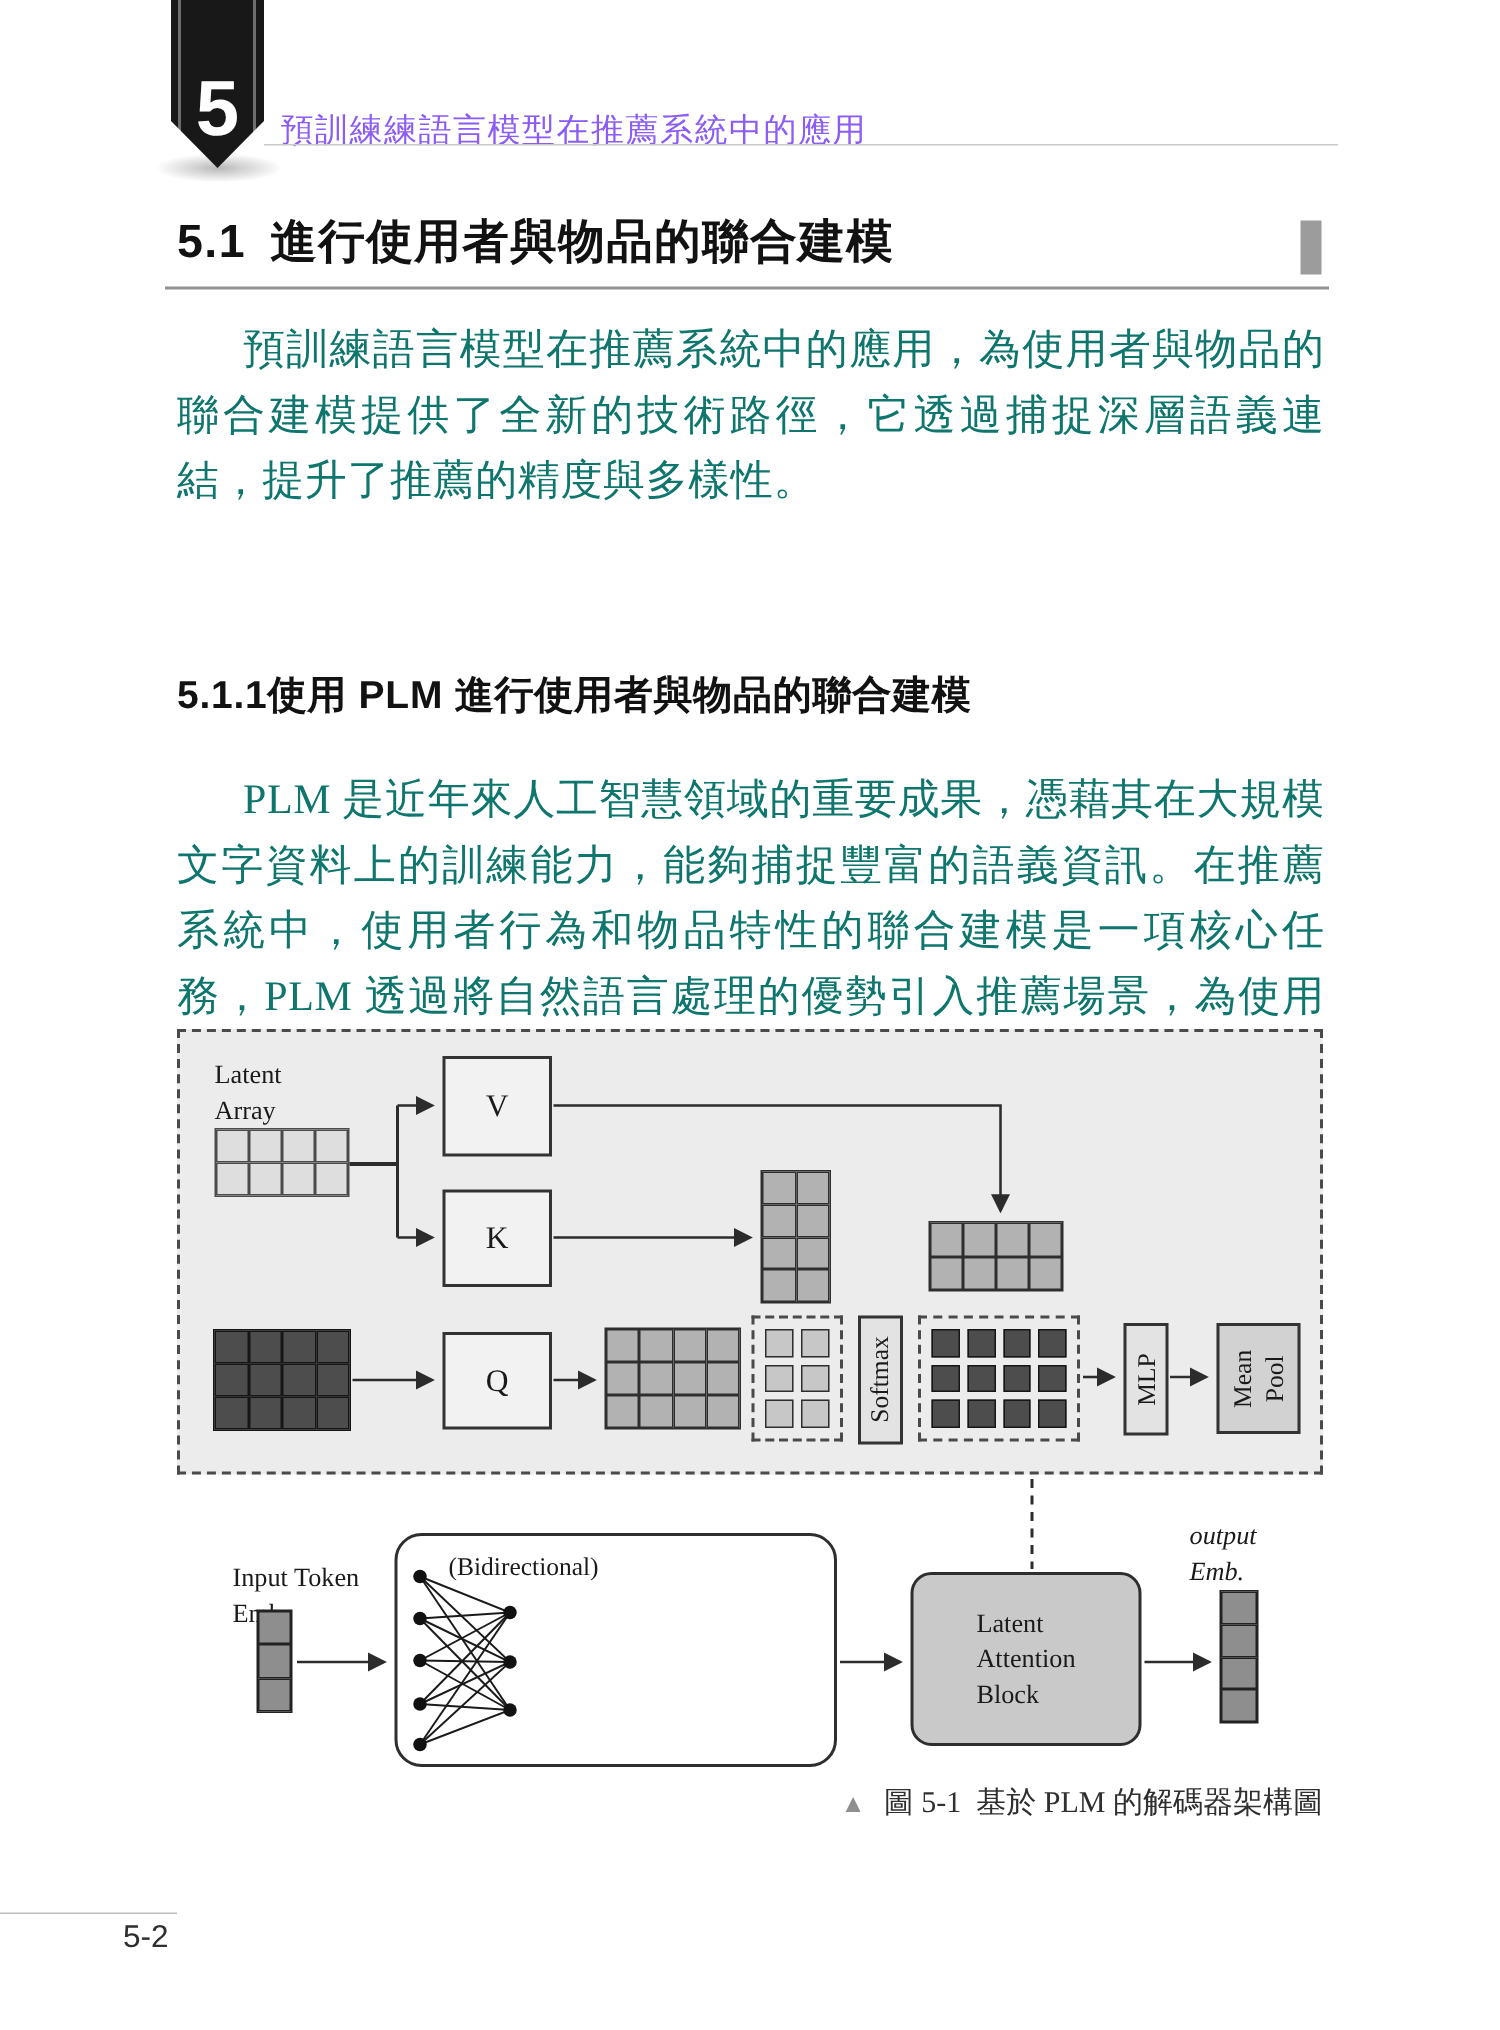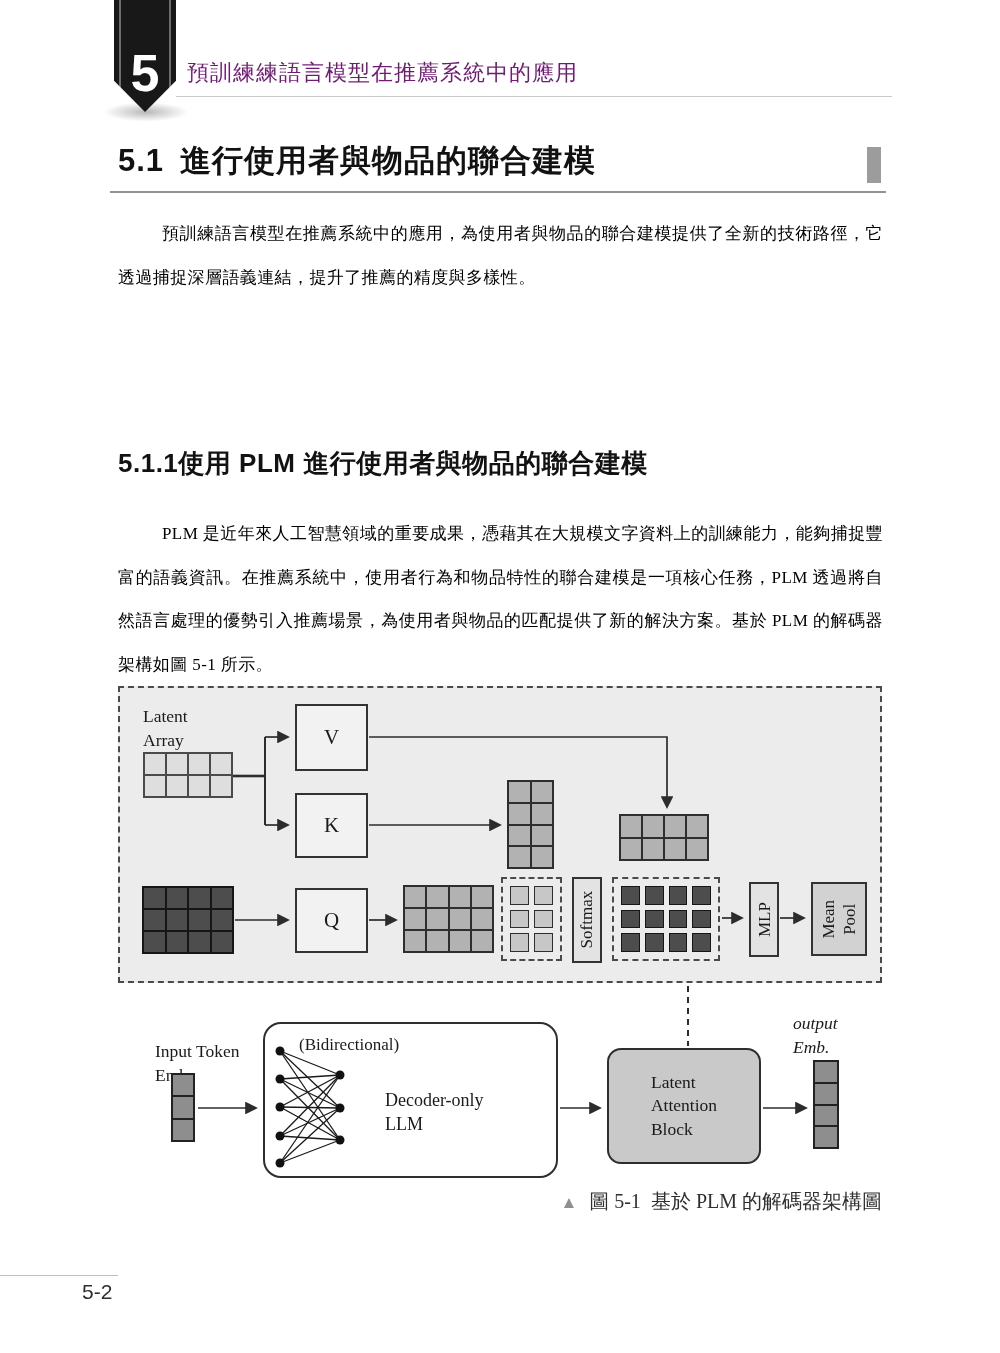--- a/index.html
+++ b/index.html
@@ -14,34 +14,34 @@
   .bookmark-shadow { left:102px; top:102px; width:88px; height:20px;
     background:radial-gradient(ellipse at center, rgba(0,0,0,.28), rgba(0,0,0,0) 68%); }
   .bookmark {
     left:114px; top:0; width:62px; height:112px;
     background:linear-gradient(90deg,#181818 0 5px,#6d6d6d 5px 7px,#181818 7px 55px,#6d6d6d 55px 57px,#181818 57px 62px);
     clip-path:polygon(0 0,100% 0,100% 72%,50% 100%,0 72%);
   }
   .bookmark-num { left:114px; top:47px; width:62px; text-align:center;
     font-family:"Liberation Sans","DejaVu Sans",sans-serif; font-weight:bold;
     font-size:52px; line-height:1; color:#ffffff; }
-  .chapter-title { left:187px; top:58px; font-family:"Liberation Sans","DejaVu Sans",sans-serif;
-    font-size:22px; font-weight:500; color:#701a75; letter-spacing:1px; }
+  .chapter-title { left:187px; top:72px; font-family:"Liberation Sans","DejaVu Sans",sans-serif;
+    font-size:22px; font-weight:500; color:#8b5cf6; letter-spacing:1px; }
   .chapter-rule { left:176px; top:96px; width:716px; height:1px; background:#c9c9c9; }
 
   
   .section-heading { left:118px; top:140px; font-family:"Liberation Sans","DejaVu Sans",sans-serif;
     font-size:31px; font-weight:900; color:#121212; letter-spacing:1px; }
   .section-heading .sec-num { margin-right:16px;margin-top:46px; }
   .section-bar { left:867px; top:147px; width:14px; height:36px; background:#9c9c9c; }
   .section-rule { left:110px; top:191px; width:776px; height:2px; background:#929292; }
 
   
-  .para { left:118px; width:765px; font-size:17px; line-height:43.5px;
-    text-align:justify; text-indent:44px; color:#000000; letter-spacing:.4px; }
+  .para { left:118px; width:765px; font-size:28px; line-height:43.5px;
+    text-align:justify; text-indent:44px; color:#0f766e; letter-spacing:.4px; }
   .p1 { top:212px; } .p2 { top:305px; } .p3 { top:512px; }
   .subsection-heading { left:118px; top:446px; font-family:"Liberation Sans","DejaVu Sans",sans-serif;
     font-size:26px; font-weight:800; color:#121212; letter-spacing:.5px; }
   .subsection-heading .sec-num { margin-right:0; }
 
   
   .fig-outer { left:118px; top:686px; width:764px; height:297px;
     border:2px dashed #4a4a4a; background:#ececec; }
   .fig-label { text-align:left; font-size:17.5px; line-height:1.35; color:#1a1a1a; white-space:pre-line; }
   .opbox { background:#f2f2f2; border:2px solid #333; display:flex; align-items:center; justify-content:center;
@@ -239,22 +239,20 @@
   <div class="abs fig-label lbl-input">Input Token
 Emb.</div>
   <div class="abs grid tight stack input-stack">
       <div></div>
       <div></div>
       <div></div>
     </div>
 
   <div class="abs llm-box"></div>
   <div class="abs fig-label lbl-bidi">(Bidirectional)</div>
-  <div class="abs fig-label lbl-llm">Decoder-only
-LLM</div>
 
   <div class="abs lab-box">
     <div class="fig-label">Latent
 Attention
 Block</div>
   </div>
 
   <div class="abs fig-label lbl-output">output
 Emb.</div>
   <div class="abs grid tight stack output-stack">

